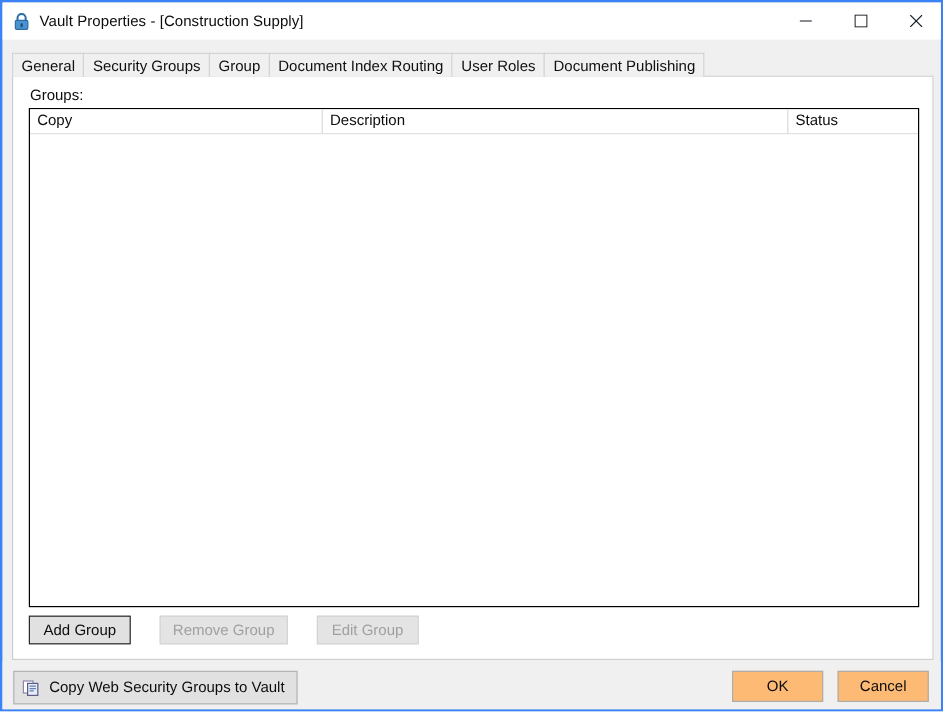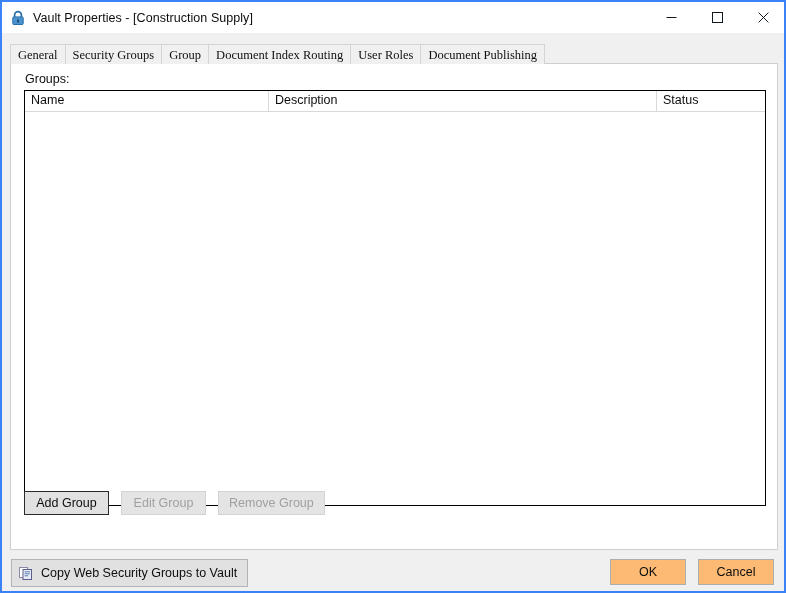--- a/index.html
+++ b/index.html
@@ -66,21 +66,20 @@
 
   
   #tabstrip {
     position: absolute;
     left: 8px;
     top: 40px;
     height: 22px;
     display: flex;
     align-items: flex-end;
     z-index: 3;
-    font-family: Liberation Serif, serif;
   }
   .tab {
     height: 20px;
     line-height: 20px;
     padding: 0 7px;
     box-sizing: border-box;
     background: #f0f0f0;
     border: 1px solid #d4d4d4;
     border-bottom: none;
     font-size: 12.5px;
@@ -156,23 +155,23 @@
   .col.last { border-right: none; }
   #list-body {
     height: 394px;
     background: #ffffff;
   }
 
   
   #groupbtns {
     position: absolute;
     left: 13px;
-    top: 427px;
-    display: flex;
-    gap: 12px;
+    top: 449px;
+    display: flex;
+    gap: 24px;
   }
   .btn {
     box-sizing: border-box;
     height: 24px;
     min-width: 85px;
     padding: 0 10px;
     background: #fdba74;
     border: 1px solid #adadad;
     font-family: "Liberation Sans", sans-serif;
     font-size: 12.5px;
@@ -278,31 +277,31 @@
     <div class="tab"><span>User Roles</span></div>
     <div class="tab"><span>Document Publishing</span></div>
   </div>
 
   <div id="tabpanel">
 
     <div id="groups-label">Groups:</div>
 
     <div id="listview">
       <div id="list-header">
-        <div class="col" style="width:244px">Name</div>
+        <div class="col" style="width:244px">Copy</div>
         <div class="col" style="width:388px">Description</div>
         <div class="col last" style="width:108px">Status</div>
       </div>
       <div id="list-body"></div>
     </div>
 
     <div id="groupbtns">
       <div class="btn default">Add Group</div>
+      <div class="btn disabled" style="min-width:101px">Remove Group</div>
       <div class="btn disabled">Edit Group</div>
-      <div class="btn disabled" style="min-width:101px">Remove Group</div>
     </div>
 
   </div>
 
   <div id="footer">
     <div id="copy-btn">
       <svg id="copy-icon" viewBox="0 0 16 16">
         <rect x="1.5" y="2.5" width="8" height="10" fill="#ffffff" stroke="#8a8aa8" stroke-width="1"></rect>
         <rect x="5" y="4.5" width="8.5" height="10" fill="#e8ecf7" stroke="#5b5b8c" stroke-width="1"></rect>
         <line x1="6.6" y1="6.8" x2="11.9" y2="6.8" stroke="#5b7fb5" stroke-width="1"></line>

